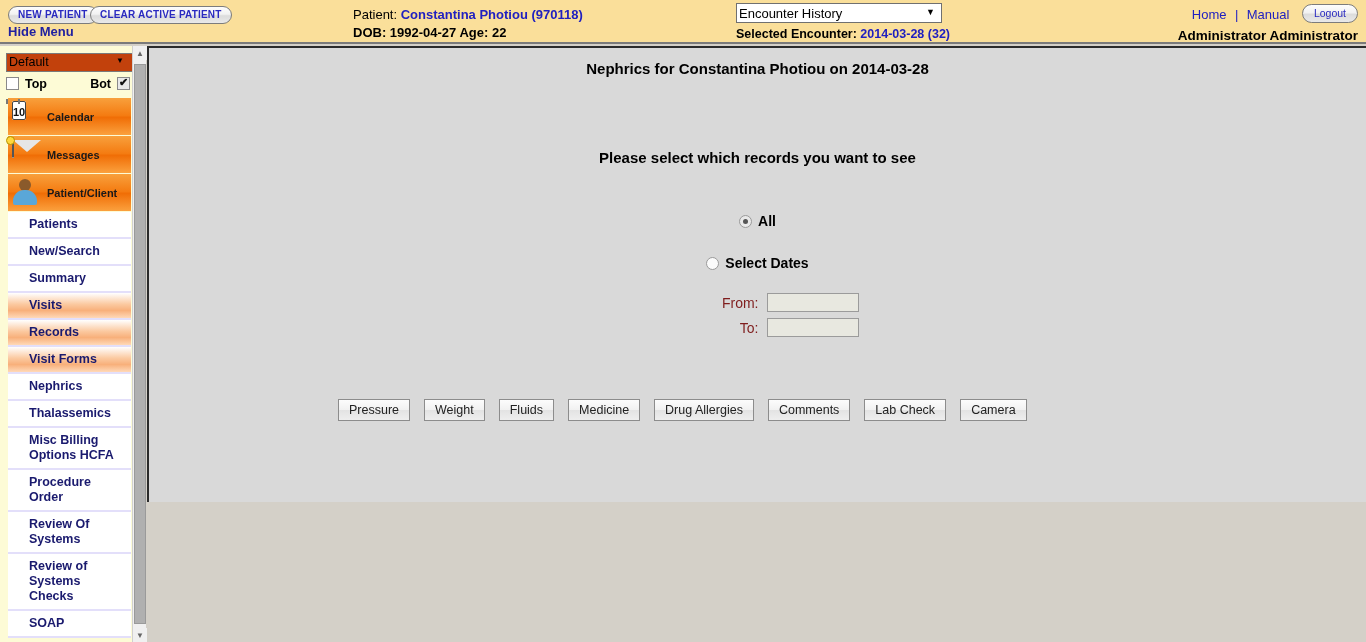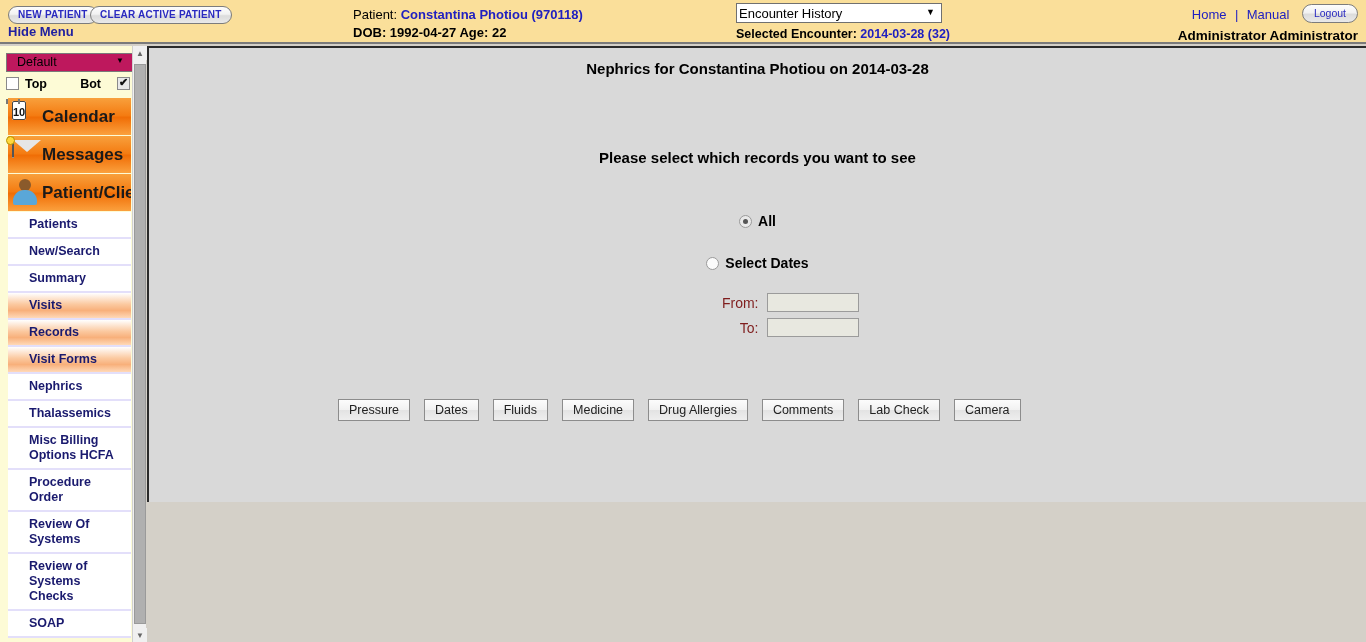--- a/index.html
+++ b/index.html
@@ -90,22 +90,22 @@
   #sidebar {
     position: absolute; left: 0; top: 46px;
     width: 146px; height: 596px;
     background: #fdfbd6;
     overflow: hidden;
   }
   #theme-select-wrap { position: relative; margin: 6px 6px 0 6px; width: 124px; }
   #theme-select {
     width: 128px; height: 19px;
     font-size: 12.5px; font-family: "Liberation Sans", sans-serif;
-    border: 1px solid #7a7a7a; background: #be185d;
-    padding: 0 10px; cursor: pointer;
+    border: 1px solid #7a7a7a; background: #c2410c;
+    padding: 0 2px; cursor: pointer;
     appearance: none; -webkit-appearance: none;
   }
   #theme-arrow {
     position: absolute; right: 6px; top: 4px; font-size: 8px; pointer-events: none;
   }
   #topbot-row {
     margin: 5px 6px 0 6px; width: 124px;
     font-size: 12.5px; font-weight: bold; color: #000;
     display: flex; align-items: center;
   }
@@ -114,35 +114,35 @@
     background: #fff; display: inline-block; position: relative;
     cursor: pointer; flex: 0 0 auto;
   }
   #topbot-row .cb.checked { background: #e8e8e8; }
   #topbot-row .cb.checked::after {
     content: "\2714"; position: absolute; left: 1px; top: -2px;
     font-size: 11px; color: #111; line-height: 13px;
   }
   #topbot-row .lbl-top { margin-left: 6px; }
   #topbot-row .spacer { flex: 1 1 auto; }
-  #topbot-row .lbl-bot { margin-right: 16px; }
+  #topbot-row .lbl-bot { margin-right: 6px; }
 
   #menu-scroll {
     position: absolute; left: 0; top: 52px;
     width: 131px; height: 544px; overflow: hidden;
   }
   .icon-item {
     position: relative;
     height: 37px; margin: 0 0 1px 8px; width: 123px;
     background: linear-gradient(to bottom, #f8a03c 0%, #f47b11 48%, #f06d05 52%, #fba13e 100%);
     display: flex; align-items: center;
     cursor: pointer;
   }
   .icon-item .ic { width: 30px; height: 30px; margin-left: 4px; flex: 0 0 auto; position: relative; }
-  .icon-item .txt { font-size: 17px; font-weight: bold; color: #1a1a1a; }
+  .icon-item .txt { font-size: 11px; font-weight: bold; color: #1a1a1a; margin-left: 5px; }
 
   
   .ic-cal { width: 26px; height: 26px; margin-top: 3px; background: #fff; border: 1px solid #444; border-radius: 2px; }
   .ic-cal .top { height: 8px; background: #c33; border-bottom: 1px solid #444; position: relative; }
   .ic-cal .top::before, .ic-cal .top::after {
     content:""; position:absolute; top:-3px; width:2px; height:5px; background:#777;
   }
   .ic-cal .top::before { left: 5px; } .ic-cal .top::after { right: 5px; }
   .ic-cal .num { text-align: center; font-size: 11px; font-weight: bold; color: #111; line-height: 15px; }
 
@@ -381,21 +381,21 @@
       <input type="text" value="" style="">
     </div>
     <div class="date-row">
       <span class="dlabel">To:</span>
       <input type="text" value="" style="">
     </div>
   </div>
 
   <div id="button-row">
     <button class="form-btn">Pressure</button>
-    <button class="form-btn">Dates</button>
+    <button class="form-btn">Weight</button>
     <button class="form-btn">Fluids</button>
     <button class="form-btn">Medicine</button>
     <button class="form-btn">Drug Allergies</button>
     <button class="form-btn">Comments</button>
     <button class="form-btn">Lab Check</button>
     <button class="form-btn">Camera</button>
   </div>
 </div>
 
 </body></html>

